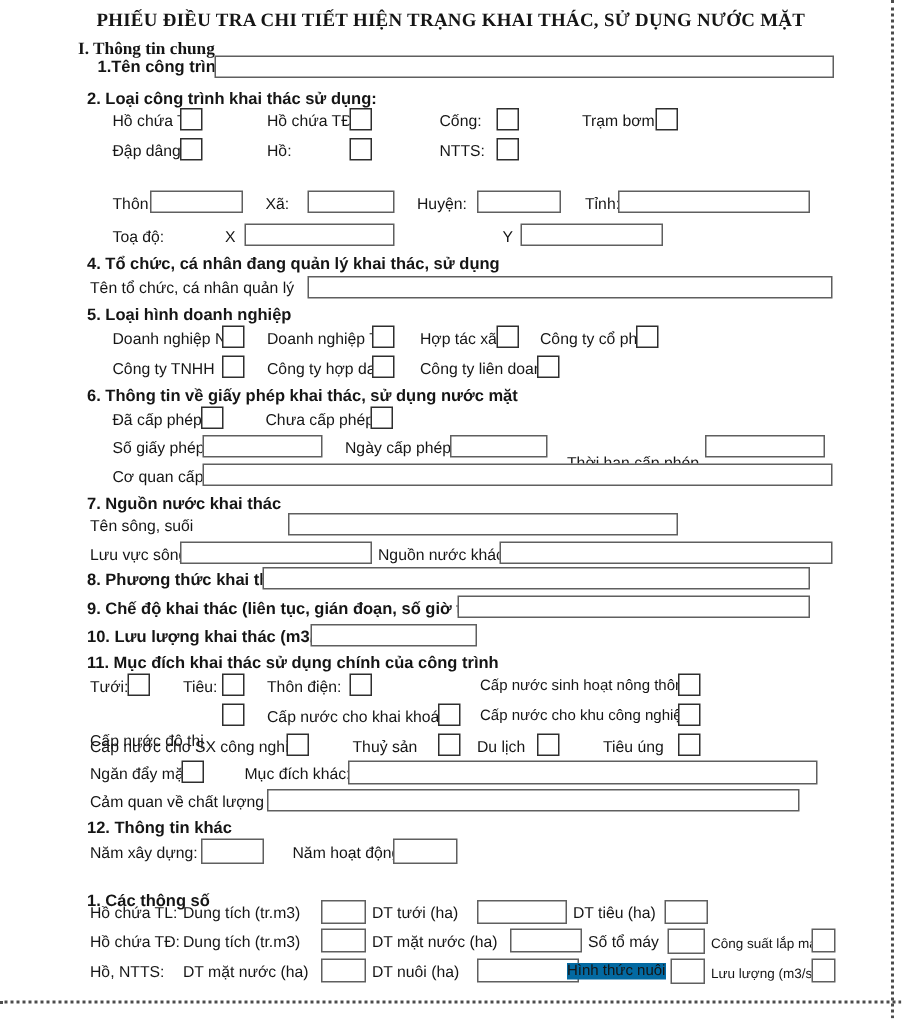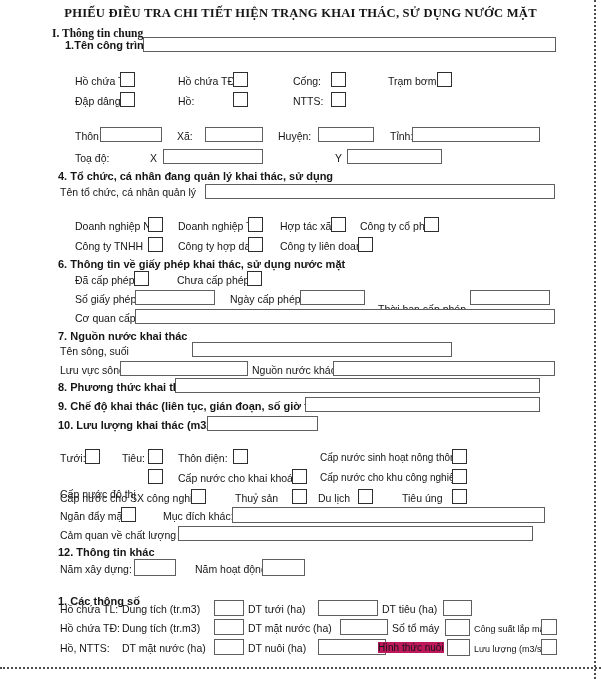--- a/index.html
+++ b/index.html
@@ -22,20 +22,21 @@
 
 <div class="page">
 
   <div class="title">PHIẾU ĐIỀU TRA CHI TIẾT HIỆN TRẠNG KHAI THÁC, SỬ DỤNG NƯỚC MẶT</div>
 
   <div class="phd" style="top:27px;left:52px">I. Thông tin chung</div>
 
   <div class="hd" style="top:39px;left:65px">1.Tên công trình:</div>
   <div class="ibox" style="top:37px;left:143px;width:413px"></div>
 
+  <div class="hd" style="top:60px;left:58px">2. Loại công trình khai thác sử dụng:</div>
   <div class="lbl" style="top:75px;left:75px">Hồ chứa TL:</div>
   <div class="cb" style="top:72px;left:120px"></div>
   <div class="lbl" style="top:75px;left:178px">Hồ chứa TĐ:</div>
   <div class="cb" style="top:72px;left:233px"></div>
   <div class="lbl" style="top:75px;left:293px">Cống:</div>
   <div class="cb" style="top:72px;left:331px"></div>
   <div class="lbl" style="top:75px;left:388px">Trạm bơm:</div>
   <div class="cb" style="top:72px;left:437px"></div>
   <div class="lbl" style="top:95px;left:75px">Đập dâng:</div>
   <div class="cb" style="top:92px;left:120px"></div>
@@ -55,20 +56,21 @@
   <div class="lbl" style="top:152px;left:75px">Toạ độ:</div>
   <div class="lbl" style="top:152px;left:150px">X</div>
   <div class="ibox" style="top:149px;left:163px;width:100px"></div>
   <div class="lbl" style="top:152px;left:335px">Y</div>
   <div class="ibox" style="top:149px;left:347px;width:95px"></div>
 
   <div class="hd" style="top:170px;left:58px">4. Tổ chức, cá nhân đang quản lý khai thác, sử dụng</div>
   <div class="lbl" style="top:186px;left:60px">Tên tổ chức, cá nhân quản lý</div>
   <div class="ibox" style="top:184px;left:205px;width:350px"></div>
 
+  <div class="hd" style="top:204px;left:58px">5. Loại hình doanh nghiệp</div>
   <div class="lbl" style="top:220px;left:75px">Doanh nghiệp NN</div>
   <div class="cb" style="top:217px;left:148px"></div>
   <div class="lbl" style="top:220px;left:178px">Doanh nghiệp TN</div>
   <div class="cb" style="top:217px;left:248px"></div>
   <div class="lbl" style="top:220px;left:280px">Hợp tác xã</div>
   <div class="cb" style="top:217px;left:331px"></div>
   <div class="lbl" style="top:220px;left:360px">Công ty cổ phần</div>
   <div class="cb" style="top:217px;left:424px"></div>
   <div class="lbl" style="top:240px;left:75px">Công ty TNHH</div>
   <div class="cb" style="top:237px;left:148px"></div>
@@ -99,20 +101,21 @@
   <div class="lbl" style="top:364px;left:252px">Nguồn nước khác</div>
   <div class="ibox" style="top:361px;left:333px;width:222px"></div>
 
   <div class="hd" style="top:381px;left:58px">8. Phương thức khai thác</div>
   <div class="ibox" style="top:378px;left:175px;width:365px"></div>
   <div class="hd" style="top:400px;left:58px">9. Chế độ khai thác (liên tục, gián đoạn, số giờ trên ngày)</div>
   <div class="ibox" style="top:397px;left:305px;width:235px"></div>
   <div class="hd" style="top:419px;left:58px">10. Lưu lượng khai thác (m3/s)</div>
   <div class="ibox" style="top:416px;left:207px;width:111px"></div>
 
+  <div class="hd" style="top:436px;left:58px">11. Mục đích khai thác sử dụng chính của công trình</div>
   <div class="lbl" style="top:452px;left:60px">Tưới:</div>
   <div class="cb" style="top:449px;left:85px"></div>
   <div class="lbl" style="top:452px;left:122px">Tiêu:</div>
   <div class="cb" style="top:449px;left:148px"></div>
   <div class="lbl" style="top:452px;left:178px">Thôn điện:</div>
   <div class="cb" style="top:449px;left:233px"></div>
   <div class="lbl" style="top:452px;left:320px;font-size:10px">Cấp nước sinh hoạt nông thôn</div>
   <div class="cb" style="top:449px;left:452px"></div>
   <div class="lbl" style="top:488px;left:60px">Cấp nước đô thị</div>
   <div class="cb" style="top:469px;left:148px"></div>
@@ -159,21 +162,21 @@
   <div class="lbl" style="top:622px;left:392px">Số tổ máy</div>
   <div class="ibox" style="top:619px;left:445px;width:25px;height:17px"></div>
   <div class="lbl sm" style="top:624px;left:474px">Công suất lắp máy</div>
   <div class="ibox" style="top:619px;left:541px;width:16px;height:16px"></div>
 
   <div class="lbl" style="top:642px;left:60px">Hồ, NTTS:</div>
   <div class="lbl" style="top:642px;left:122px">DT mặt nước (ha)</div>
   <div class="ibox" style="top:639px;left:214px;width:30px;height:16px"></div>
   <div class="lbl" style="top:642px;left:248px">DT nuôi (ha)</div>
   <div class="ibox" style="top:639px;left:318px;width:68px;height:16px"></div>
-  <div class="lbl" style="top:642px;left:378px;font-size:10px;background:#be185d">Hình thức nuôi</div>
+  <div class="lbl" style="top:642px;left:378px;font-size:10px;background:#0369a1">Hình thức nuôi</div>
   <div class="ibox" style="top:639px;left:447px;width:23px;height:17px"></div>
   <div class="lbl sm" style="top:644px;left:474px">Lưu lượng (m3/s)</div>
   <div class="ibox" style="top:639px;left:541px;width:16px;height:16px"></div>
 
   <div class="vline"></div>
   <div class="hline"></div>
 
 </div>
 
 </body></html>

